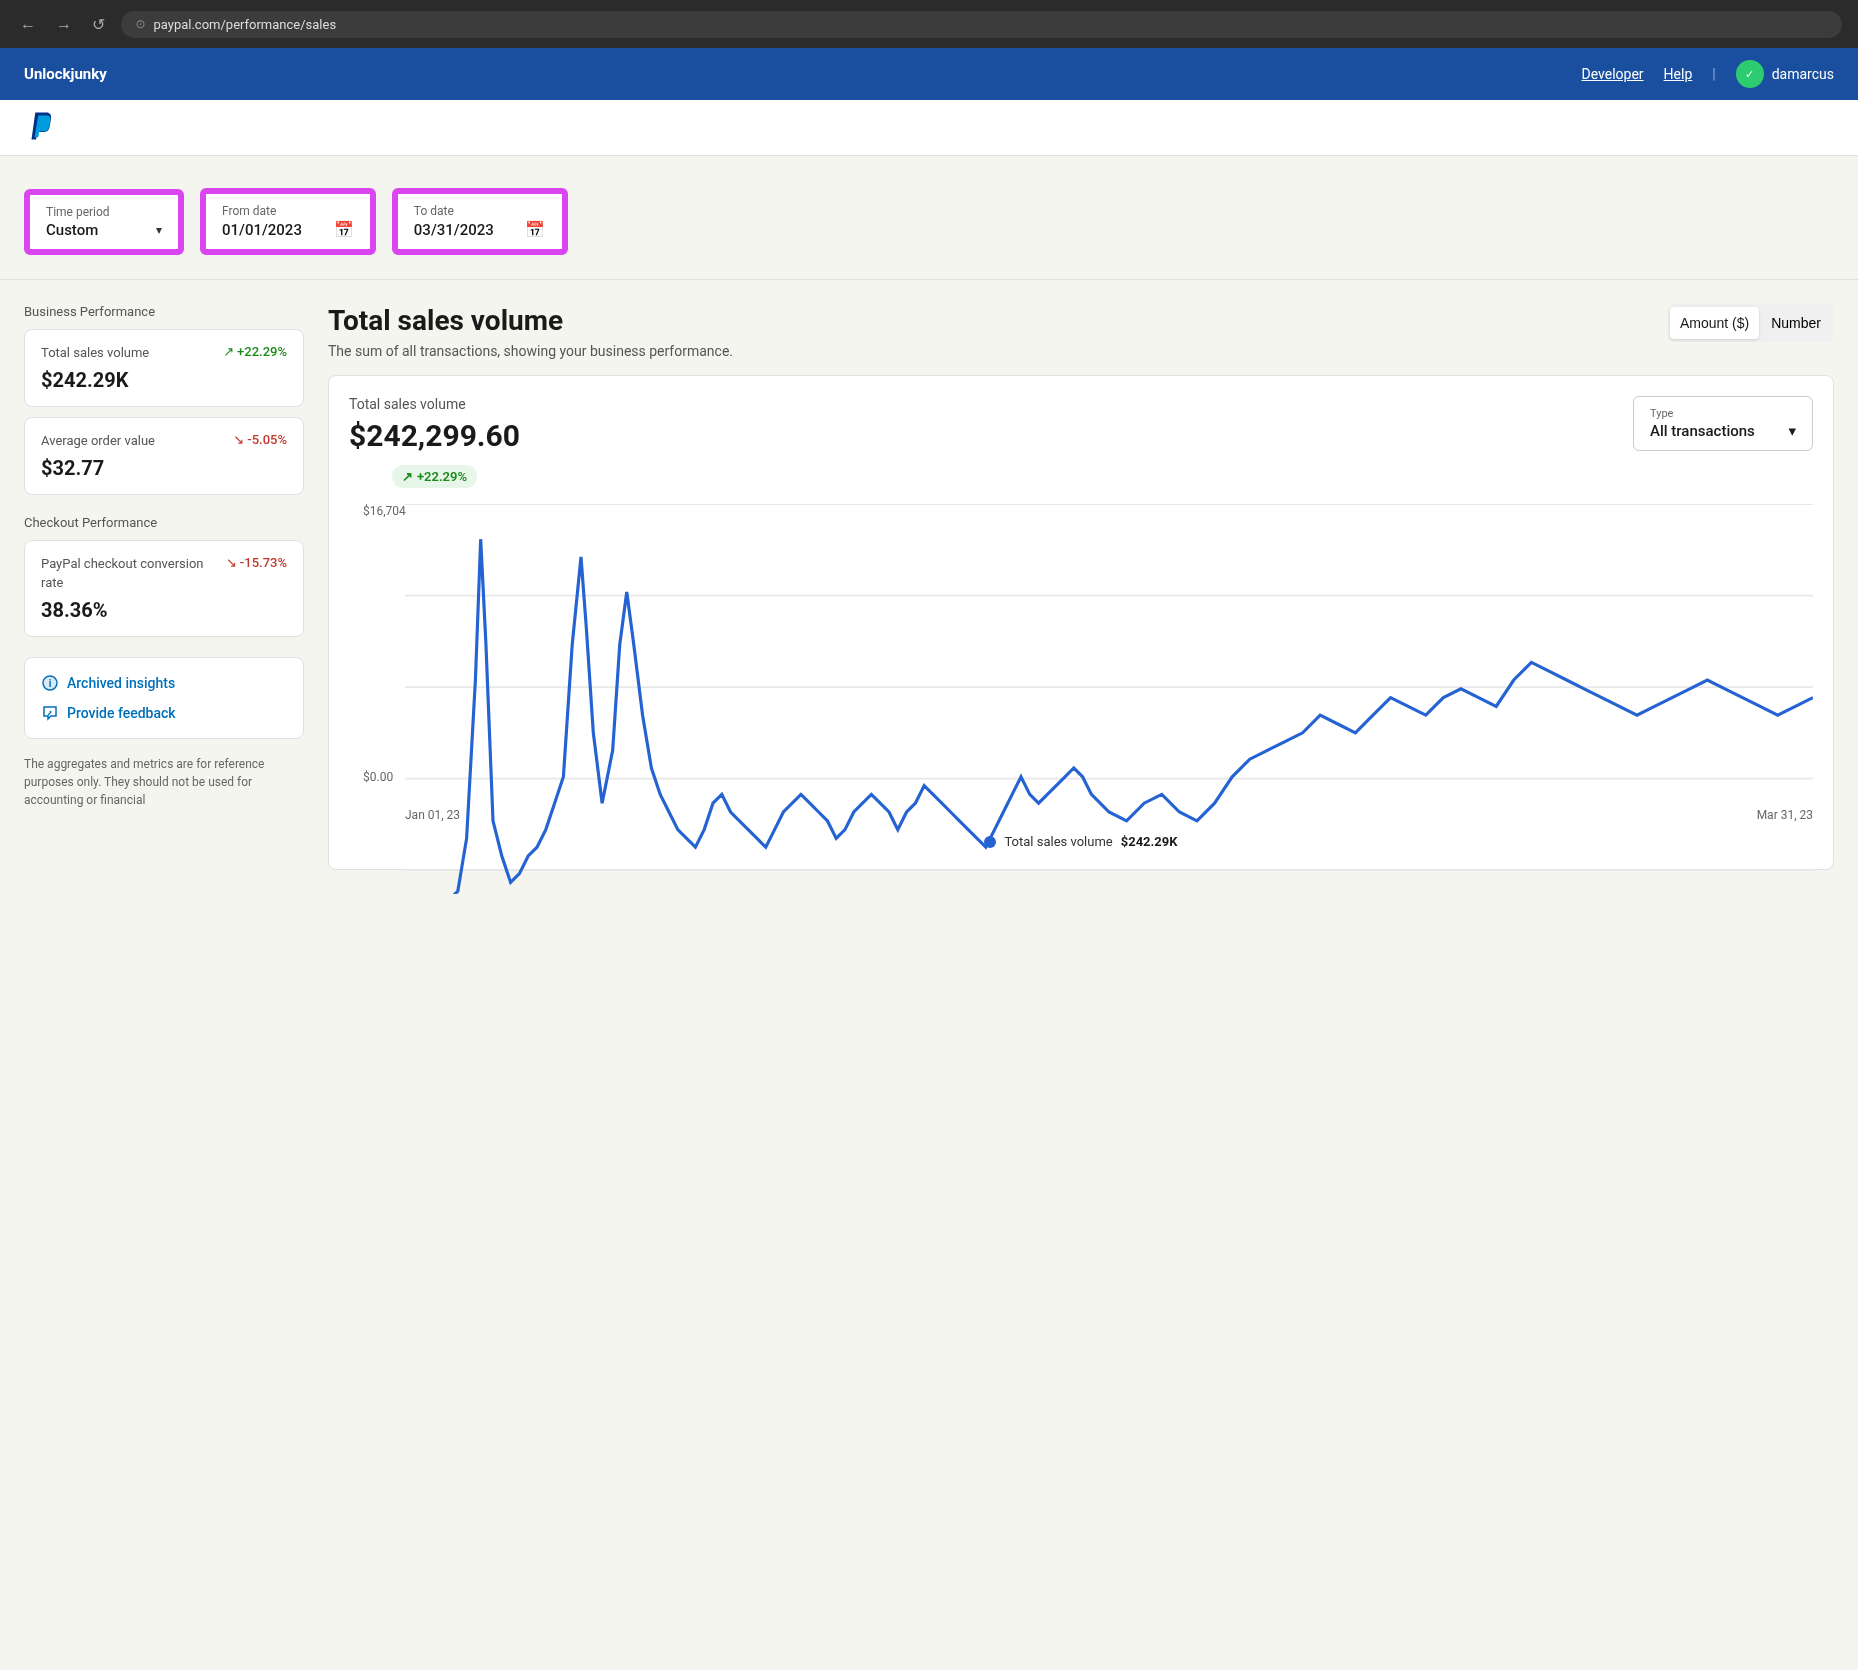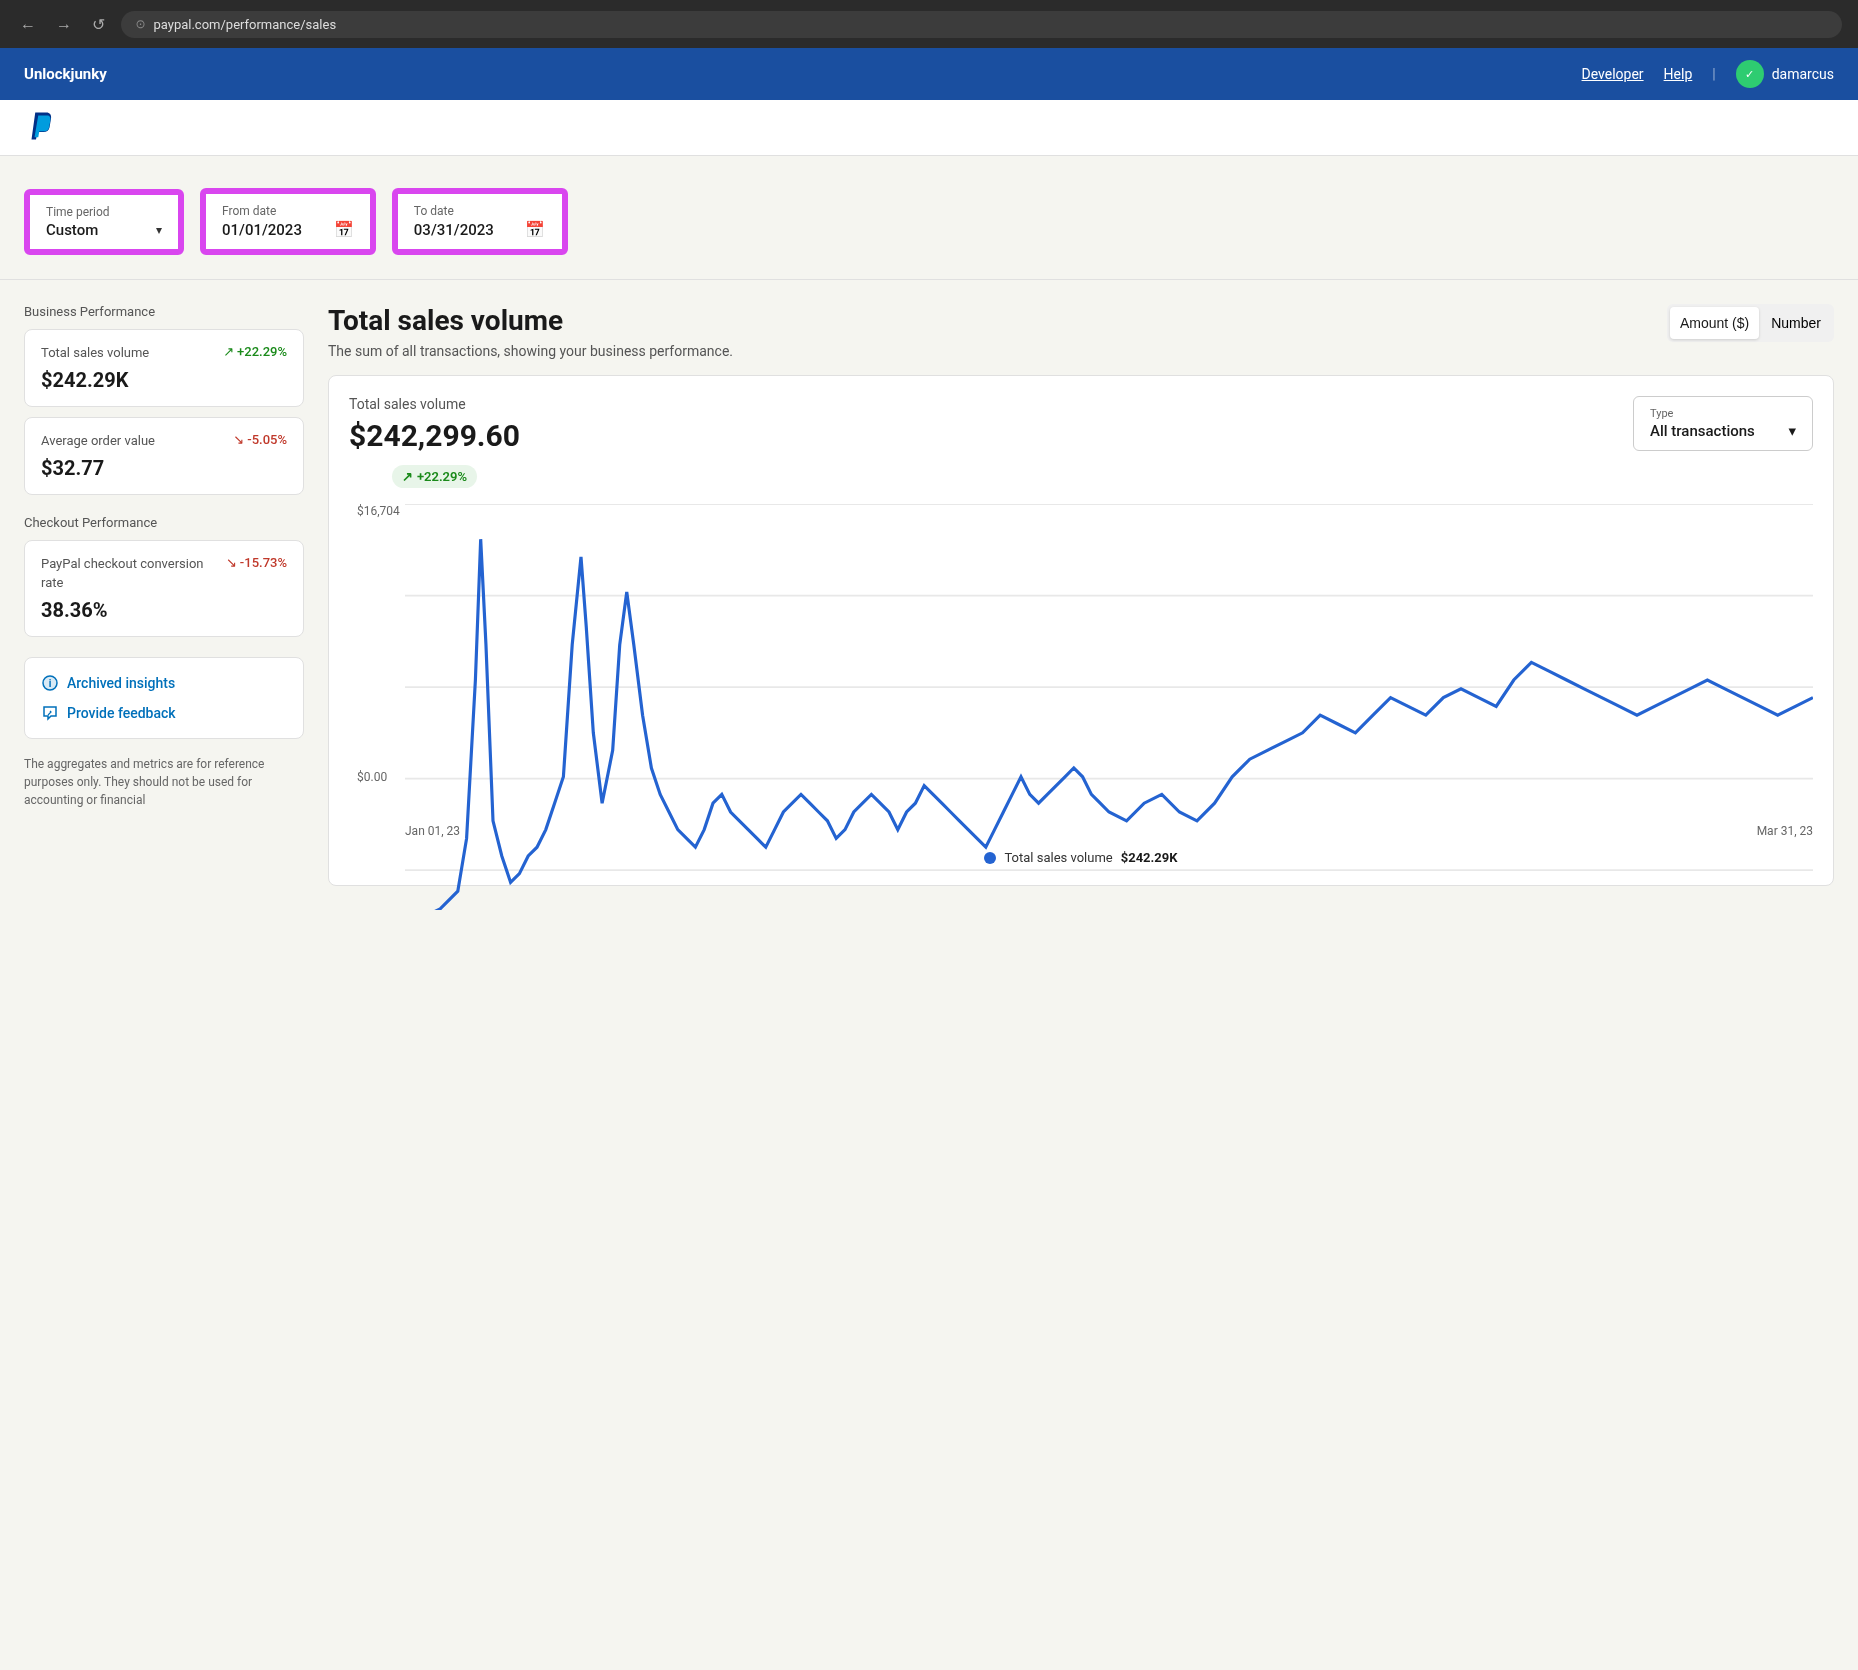--- a/index.html
+++ b/index.html
@@ -365,37 +365,37 @@
     }
 
     
     .chart-area {
       position: relative;
       height: 300px;
       margin-top: 10px;
     }
     .chart-y-label {
       position: absolute;
-      left: 8px;
+      left: 14px;
       font-size: 12px;
       color: #666;
     }
     .chart-y-top { top: 0; }
     .chart-y-bottom { bottom: 20px; }
     .chart-svg {
       position: absolute;
       left: 56px;
       right: 0;
       top: 0;
       bottom: 30px;
     }
     .chart-x-labels {
       display: flex;
       justify-content: space-between;
-      margin-top: 20px;
+      margin-top: 4px;
       padding-left: 56px;
     }
     .chart-x-label {
       font-size: 12px;
       color: #666;
     }
     .chart-legend {
       display: flex;
       align-items: center;
       gap: 8px;

